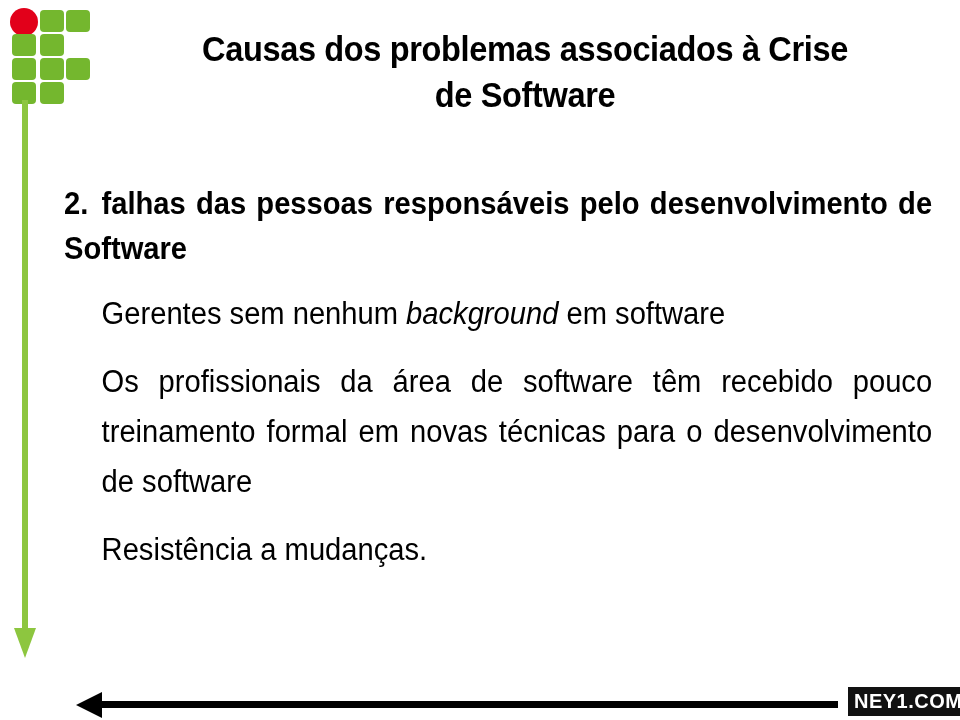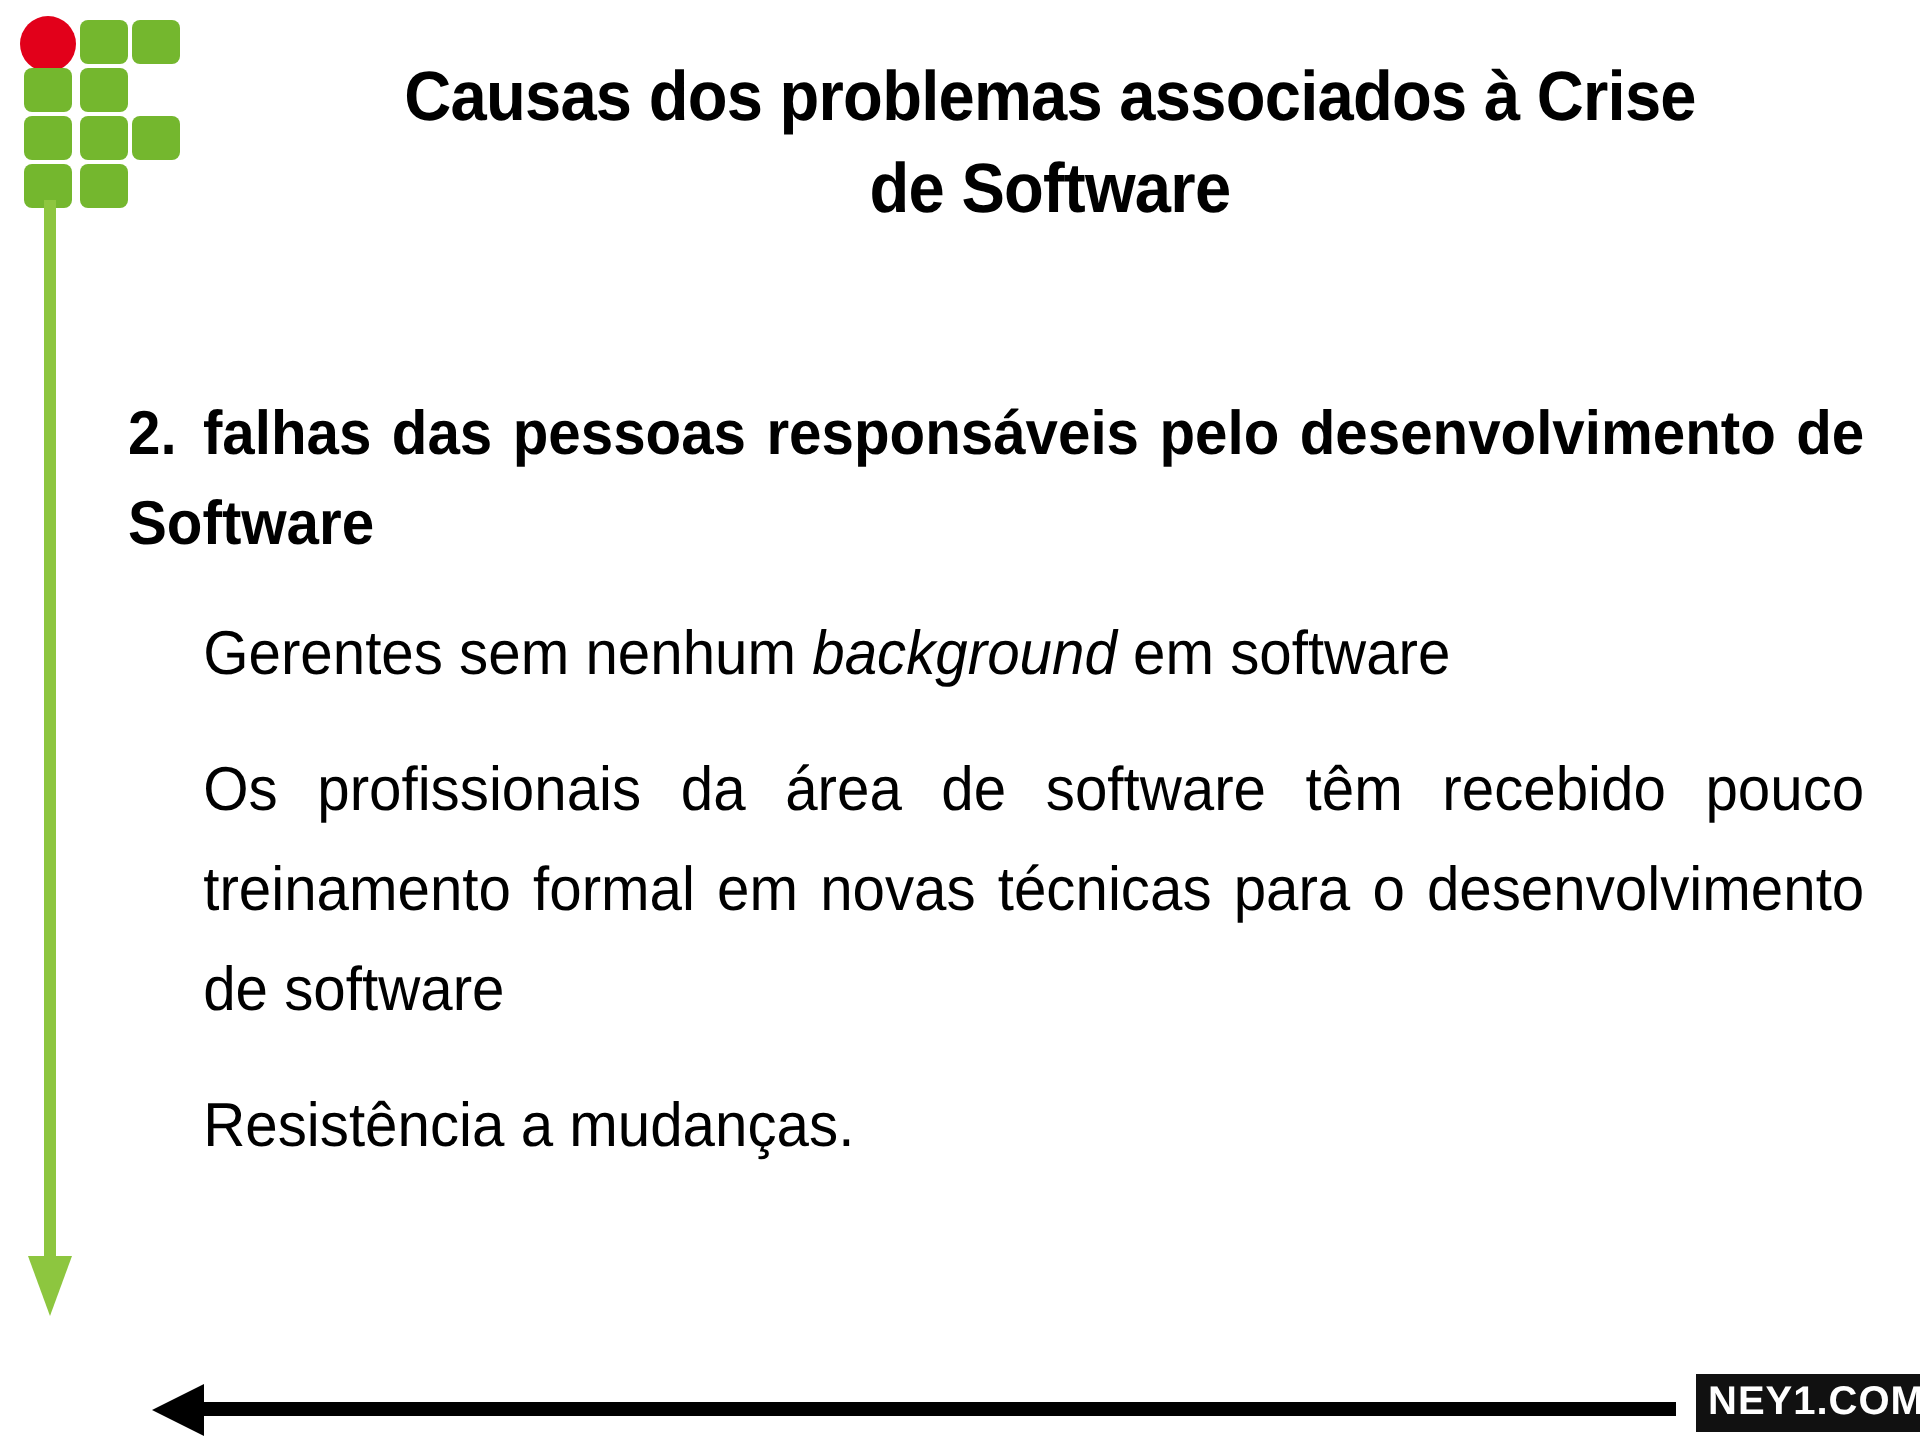--- a/index.html
+++ b/index.html
@@ -102,21 +102,21 @@
     font-stretch: condensed;
     letter-spacing: -0.4px;
     transform: scaleX(0.93);
     transform-origin: center top;
   }
 
   
   #content {
     position: absolute;
     left: 64px;
-    top: 194px;
+    top: 181px;
     width: 868px;
   }
   .numbered {
     font-weight: bold;
     font-size: 31px;
     line-height: 45px;
     text-align: justify;
     text-align-last: left;
     margin: 0 0 6px 0;
     transform: scaleX(0.94);

